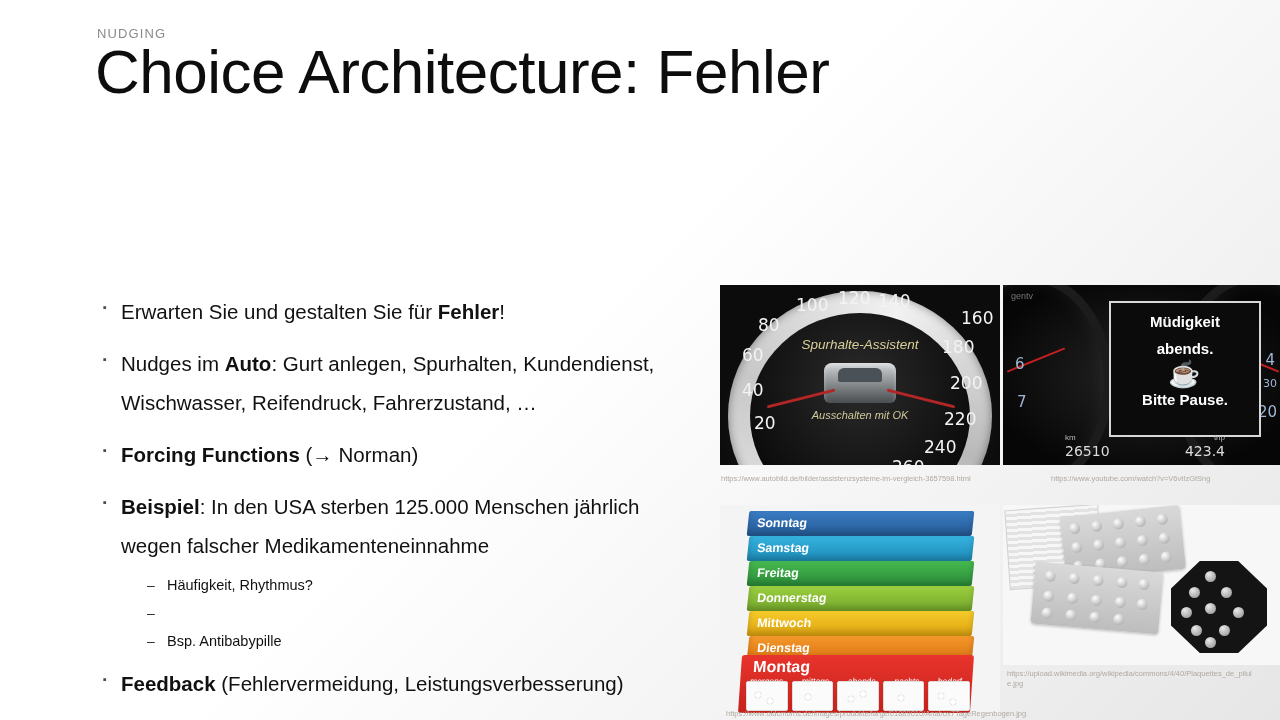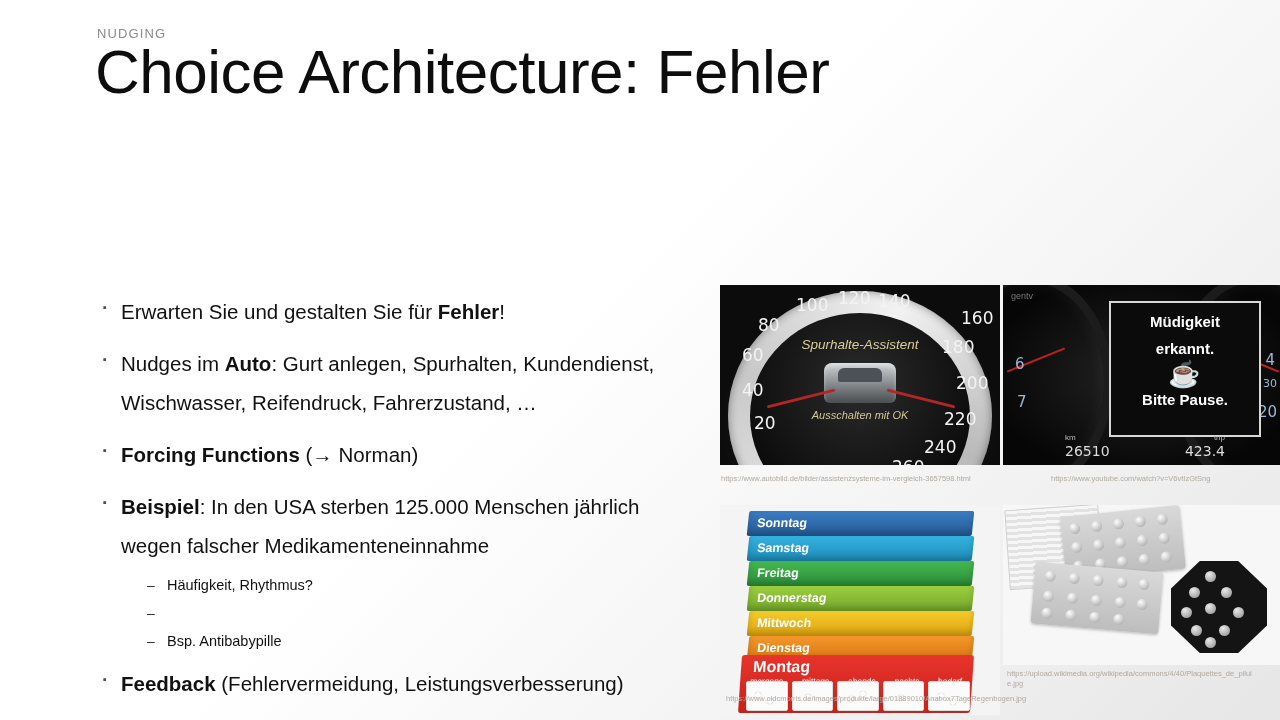--- a/index.html
+++ b/index.html
@@ -318,21 +318,21 @@
       <div class="speedo-inner"></div>
       <span class="sp-num" style="left:34px;top:128px;">20</span>
       <span class="sp-num" style="left:22px;top:95px;">40</span>
       <span class="sp-num" style="left:22px;top:60px;">60</span>
       <span class="sp-num" style="left:38px;top:30px;">80</span>
       <span class="sp-num" style="left:76px;top:10px;">100</span>
       <span class="sp-num" style="left:118px;top:3px;">120</span>
       <span class="sp-num" style="left:158px;top:6px;">140</span>
       <span class="sp-num" style="left:196px;top:23px;margin-left:45px;">160</span>
       <span class="sp-num" style="left:222px;top:52px;">180</span>
-      <span class="sp-num" style="left:236px;top:88px;">200</span>
+      <span class="sp-num" style="left:230px;top:88px;">200</span>
       <span class="sp-num" style="left:224px;top:124px;">220</span>
       <span class="sp-num" style="left:204px;top:152px;">240</span>
       <span class="sp-num" style="left:172px;top:172px;">260</span>
       <div class="sp-label" style="top:52px;">Spurhalte-Assistent</div>
       <div class="sp-car"></div>
       <div class="sp-lane" style="left:46px;top:112px;transform:rotate(-14deg);"></div>
       <div class="sp-lane" style="left:166px;top:112px;transform:rotate(14deg);"></div>
       <div class="sp-sub" style="top:124px;">Ausschalten mit OK</div>
     </div>
   </div>
@@ -345,21 +345,21 @@
       <div class="dash-red" style="left:2px;top:74px;transform:rotate(-22deg);"></div>
       <div class="dash-red" style="right:2px;top:74px;transform:rotate(22deg);"></div>
       <span class="dash-num" style="left:12px;top:70px;">6</span>
       <span class="dash-num" style="left:14px;top:108px;">7</span>
       <span class="dash-num" style="right:8px;top:66px;">4</span>
       <span class="dash-num" style="right:6px;top:92px;font-size:11px;">30</span>
       <span class="dash-num" style="right:6px;top:118px;">20</span>
       <span style="position:absolute;left:8px;top:6px;color:#777;font-size:9px;">gentv</span>
       <div class="dash-screen">
         <div class="l1">Müdigkeit</div>
-        <div class="l1">erkannt.</div>
+        <div class="l1">abends.</div>
         <div class="dash-cup">☕</div>
         <div class="l2">Bitte Pause.</div>
       </div>
       <div class="dash-odo">
         <div>
           <span class="unit">km</span>
           <span class="val">26510</span>
         </div>
         <div style="text-align:right;">
           <span class="unit">trip</span>
@@ -403,21 +403,21 @@
       </div>
       <div class="pb-tray">
         <span class="pb-pill" style="left:14px;top:13px;"></span>
       </div>
       <div class="pb-tray">
         <span class="pb-pill" style="left:9px;top:11px;"></span>
         <span class="pb-pill" style="left:21px;top:17px;"></span>
       </div>
     </div>
   </div>
-  <div class="caption" style="left:726px; top:694px; width:360px;">https://www.oldcmorris.de/images/produkte/large/01889010/Anabox7TageRegenbogen.jpg</div>
+  <div class="caption" style="left:726px; top:709px; width:360px;">https://www.oldcmorris.de/images/produkte/large/01889010/Anabox7TageRegenbogen.jpg</div>
 
   <div class="img-box" id="img-blister">
     <div class="bl-paper"></div>
     <div class="bl-sheet" style="left:60px;top:6px;width:120px;height:64px;transform:rotate(-6deg);">
       <span class="bl-dot" style="left:8px;top:7px;"></span>
         <span class="bl-dot" style="left:30px;top:7px;"></span>
       <span class="bl-dot" style="left:52px;top:7px;"></span>
         <span class="bl-dot" style="left:74px;top:7px;"></span>
       <span class="bl-dot" style="left:96px;top:7px;"></span>
       <span class="bl-dot" style="left:8px;top:26px;"></span>

